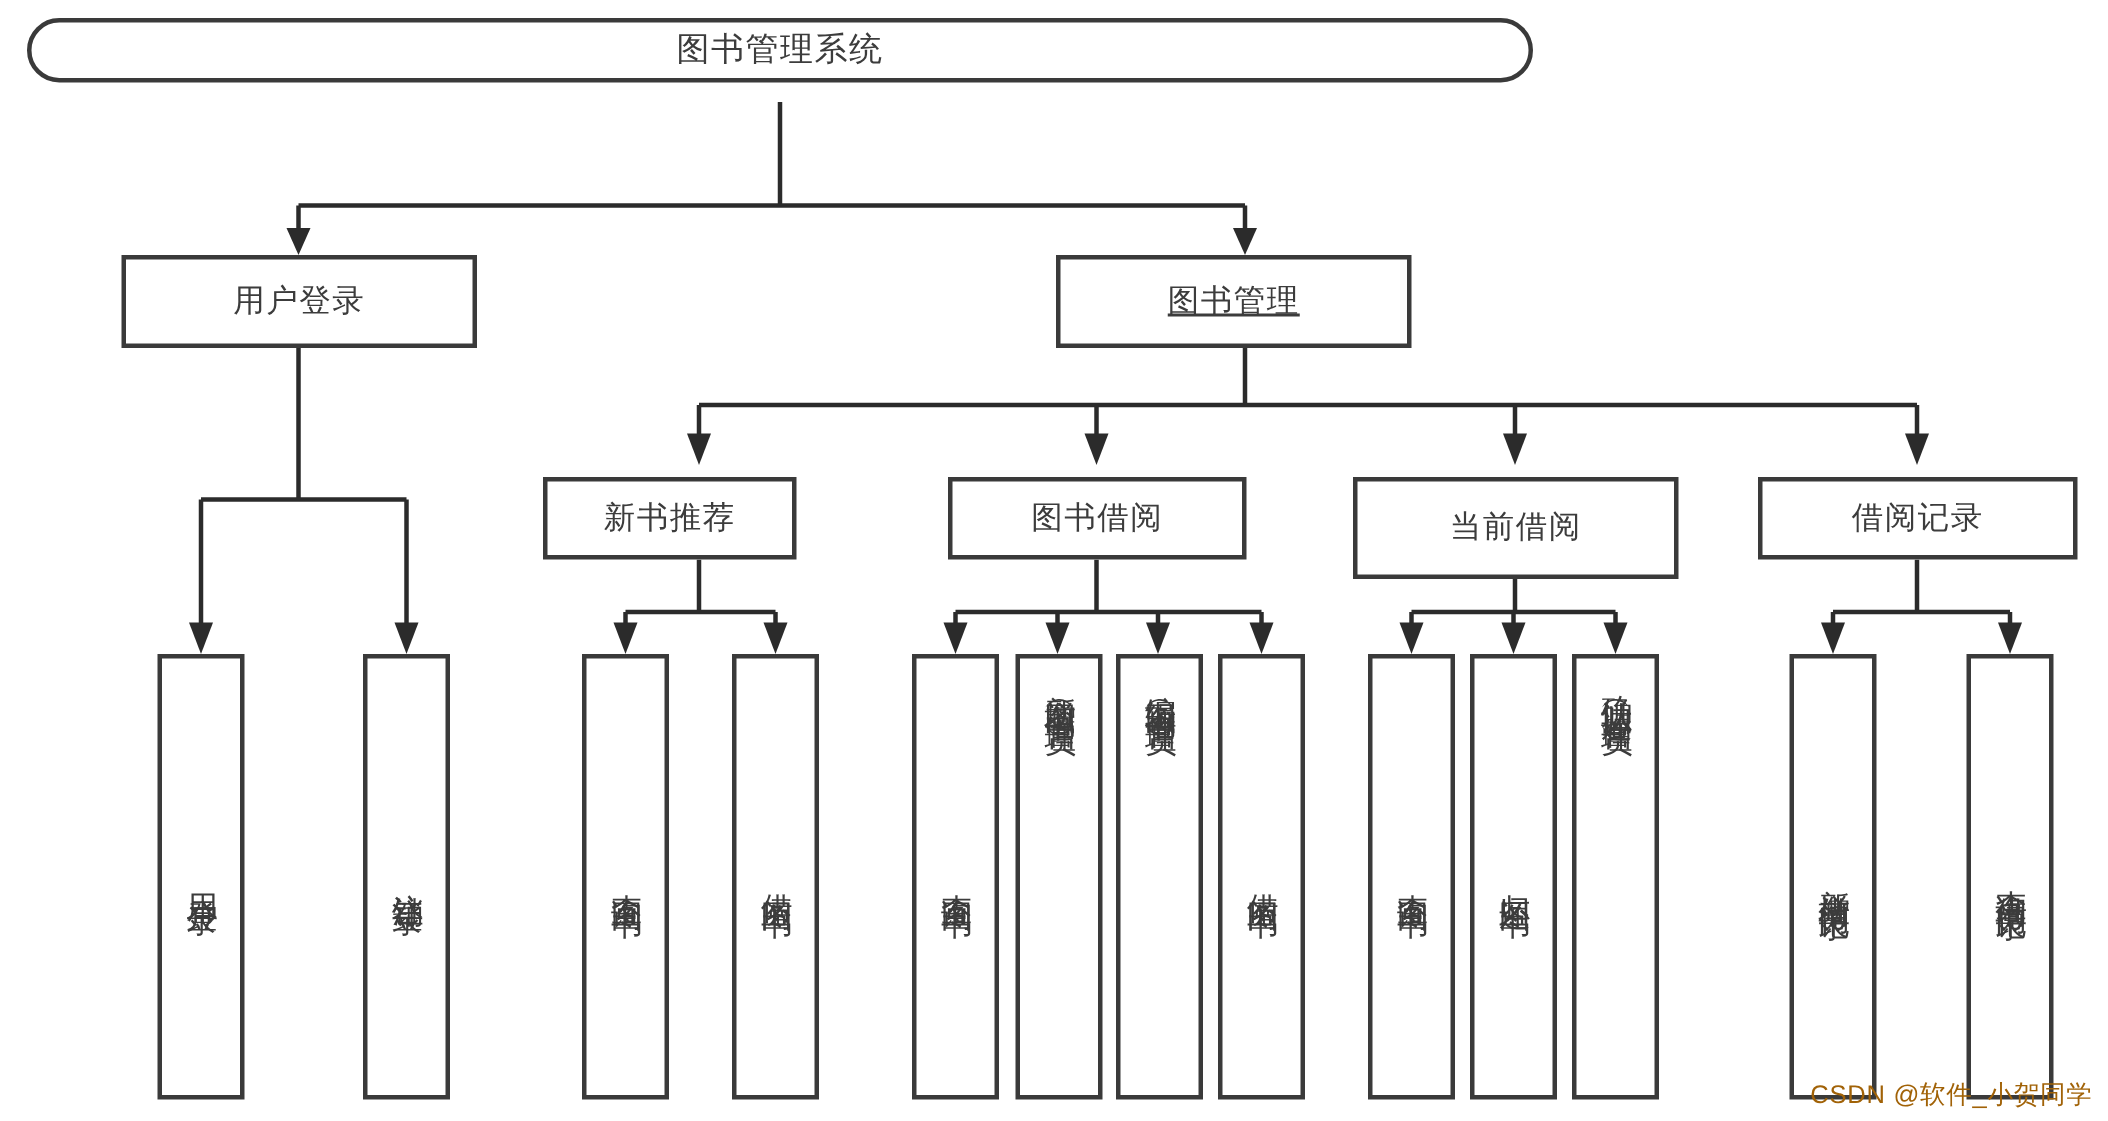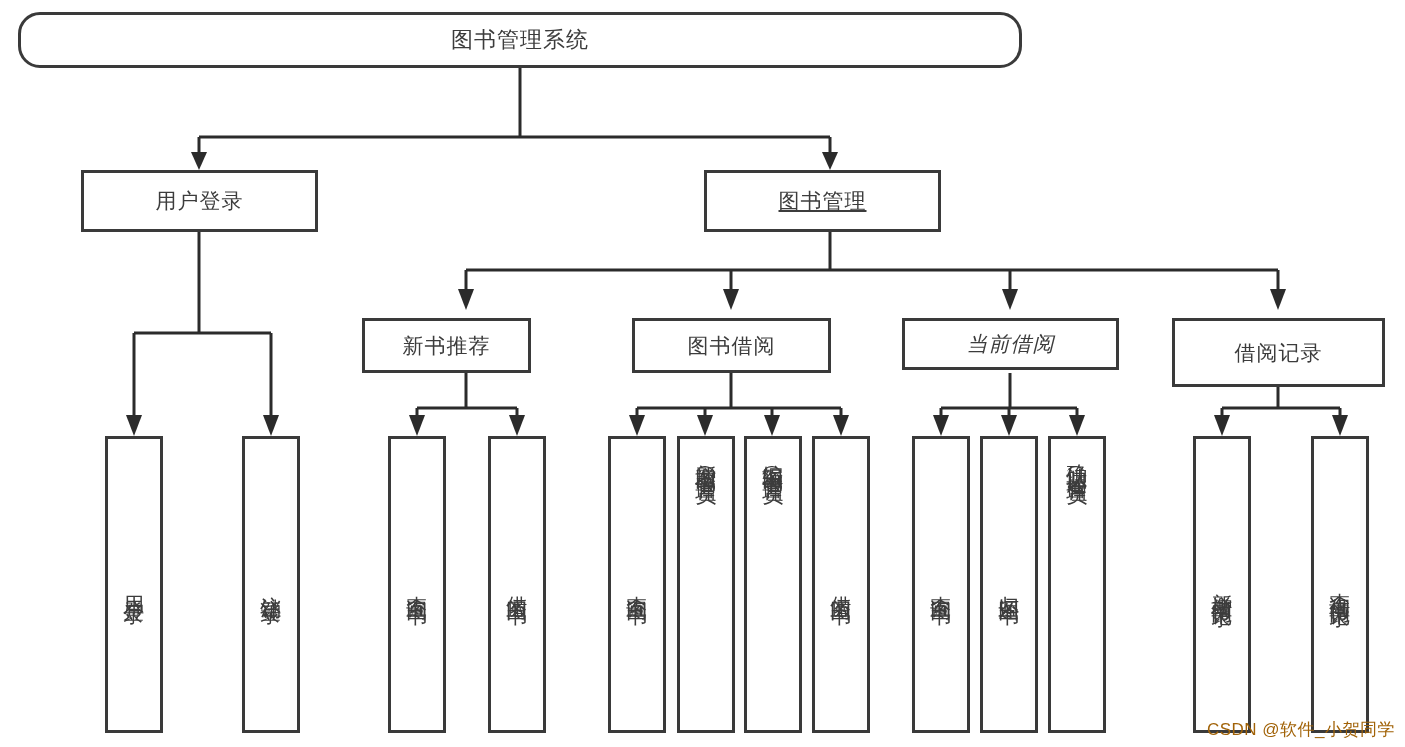--- a/index.html
+++ b/index.html
@@ -153,45 +153,45 @@
     <polygon points="1069,415 1085,415 1077,436"></polygon>
 
     <line x1="1278" y1="373" x2="1278" y2="408"></line>
     <line x1="1222" y1="408" x2="1340" y2="408"></line>
     <line x1="1222" y1="408" x2="1222" y2="418"></line>
     <polygon points="1214,415 1230,415 1222,436"></polygon>
     <line x1="1340" y1="408" x2="1340" y2="418"></line>
     <polygon points="1332,415 1348,415 1340,436"></polygon>
   </svg>
 
-  <div class="node h-node root" style="left:18px; top:12px; width:1004px; height:56px;border-radius:22px;">
+  <div class="node h-node root" style="left:18px; top:12px; width:1004px; height:43px;border-radius:22px;">
     <span class="label">图书管理系统</span>
   </div>
 
   <div class="node h-node" style="left:81px; top:170px; width:237px; height:62px;">
     <span class="label">用户登录</span>
   </div>
 
   <div class="node h-node" style="left:704px; top:170px; width:237px; height:62px;text-decoration:underline;">
     <span class="label">图书管理</span>
   </div>
 
   <div class="node h-node" style="left:362px; top:318px; width:169px; height:55px;">
     <span class="label">新书推荐</span>
   </div>
 
   <div class="node h-node" style="left:632px; top:318px; width:199px; height:55px;">
     <span class="label">图书借阅</span>
   </div>
 
-  <div class="node h-node" style="left:902px; top:318px; width:217px; height:52px;font-style:italic;">
+  <div class="node h-node" style="left:902px; top:318px; width:217px; height:68px;">
     <span class="label">当前借阅</span>
   </div>
 
-  <div class="node h-node" style="left:1172px; top:318px; width:213px; height:69px;">
+  <div class="node h-node" style="left:1172px; top:318px; width:213px; height:55px;font-family:Liberation Serif, serif;">
     <span class="label">借阅记录</span>
   </div>
 
   <div class="node leaf centered" style="left:105px; top:436px; width:58px; height:297px;">
     <span class="label">用户登录</span>
   </div>
 
   <div class="node leaf centered" style="left:242px; top:436px; width:58px; height:297px;">
     <span class="label">注销登录</span>
   </div>

